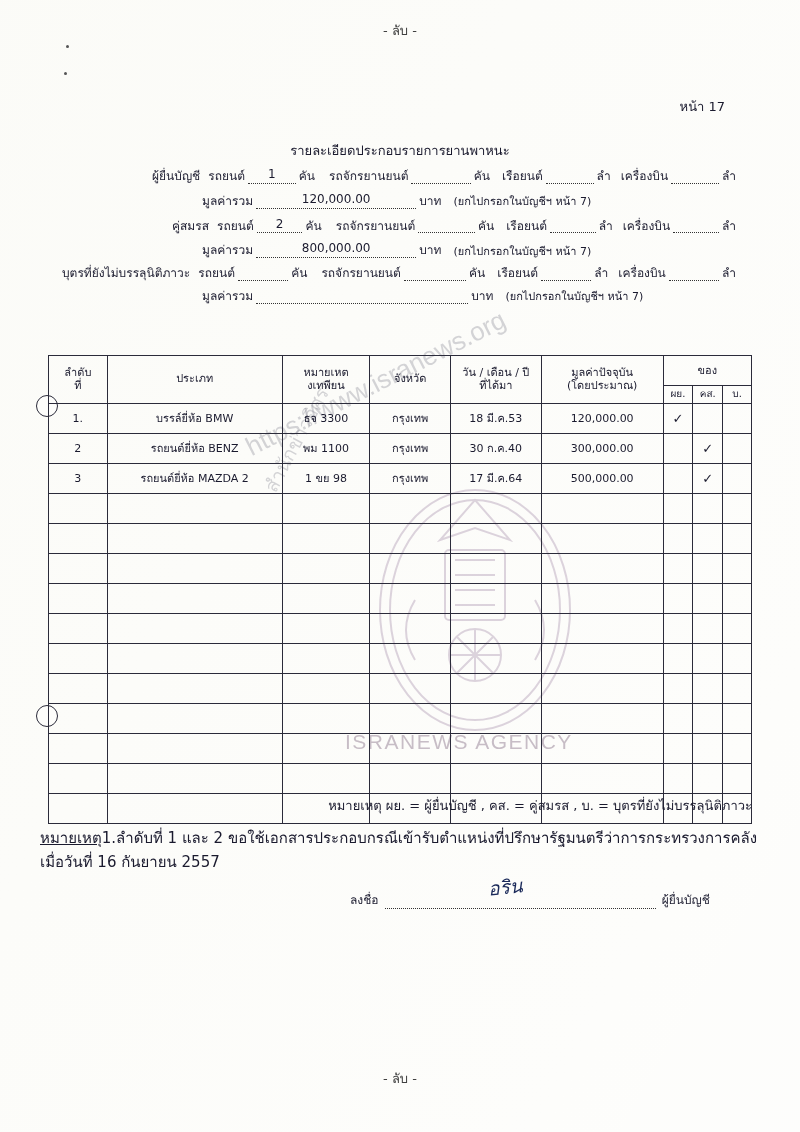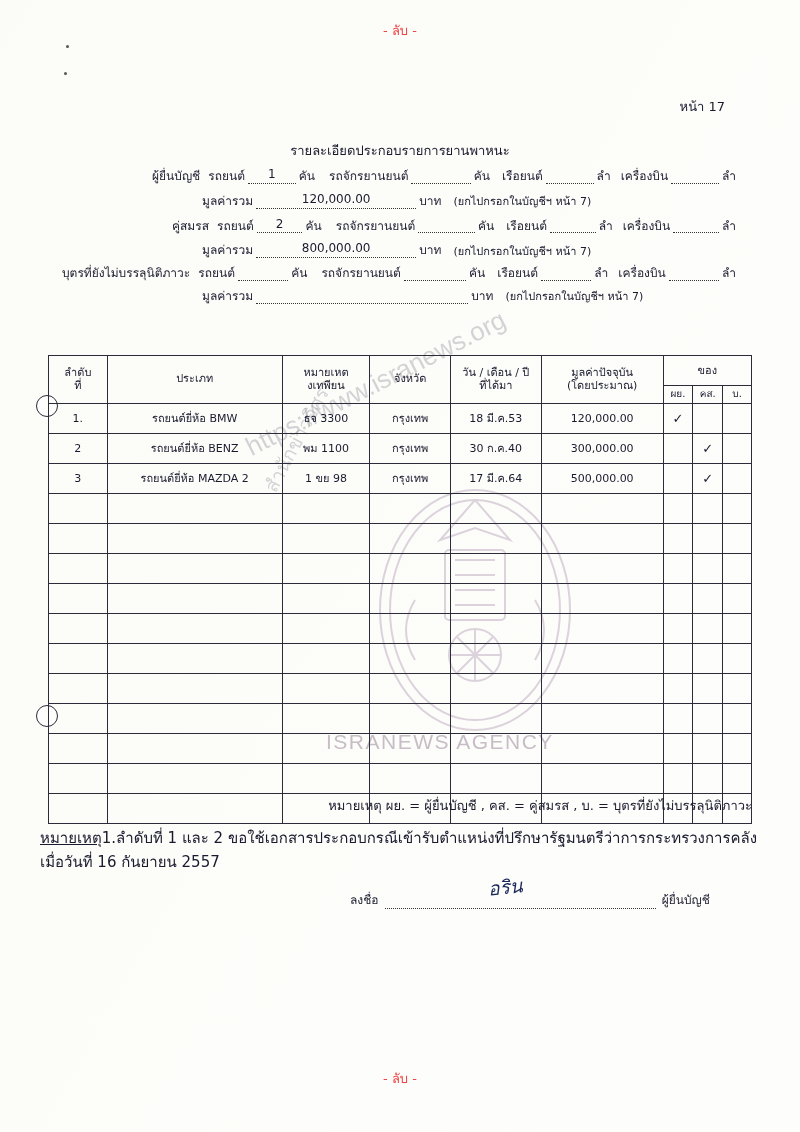--- a/index.html
+++ b/index.html
@@ -30,21 +30,21 @@
     width: 3px;
     height: 3px;
     background: #555;
     border-radius: 50%;
   }
   .top-secret, .bottom-secret {
     position: absolute;
     width: 100%;
     text-align: center;
     font-size: 13px;
-    color: #ef4444;
+    color: #404040;
   }
   .top-secret { top: 20px; }
   .bottom-secret { top: 1068px; }
 
   .page-no {
     position: absolute;
     top: 96px;
     right: 75px;
     font-size: 13px;
   }
@@ -185,21 +185,21 @@
     top: 480px;
     left: 360px;
     width: 230px;
     height: 260px;
     opacity: 0.33;
     pointer-events: none;
   }
   .wm-agency {
     position: absolute;
     top: 730px;
-    left: 326px;
+    left: 345px;
     font-size: 21px;
     letter-spacing: 1.5px;
     color: rgba(150,130,150,0.52);
     pointer-events: none;
     font-family: "Liberation Sans", sans-serif;
   }
 
   .punch {
     position: absolute;
     left: 36px;
@@ -339,21 +339,21 @@
       </tr>
       <tr>
         <th class="h-owner sub-head">ผย.</th>
         <th class="h-owner sub-head">คส.</th>
         <th class="h-owner sub-head">บ.</th>
       </tr>
     </thead>
     <tbody id="table-body">
         <tr class="row-h">
           <td class="">1.</td>
-          <td class="td-type">รถยนต์ยี่ห้อ BMW</td>
+          <td class="td-type">บรรล์ยี่ห้อ BMW</td>
           <td class="">ธจ 3300</td>
           <td class="">กรุงเทพ</td>
           <td class="">18 มี.ค.53</td>
           <td class="">120,000.00</td>
           <td class="chk">✓</td>
           <td class="chk"></td>
           <td class="chk"></td>
         </tr>
         <tr class="row-h">
           <td class="">2</td>

